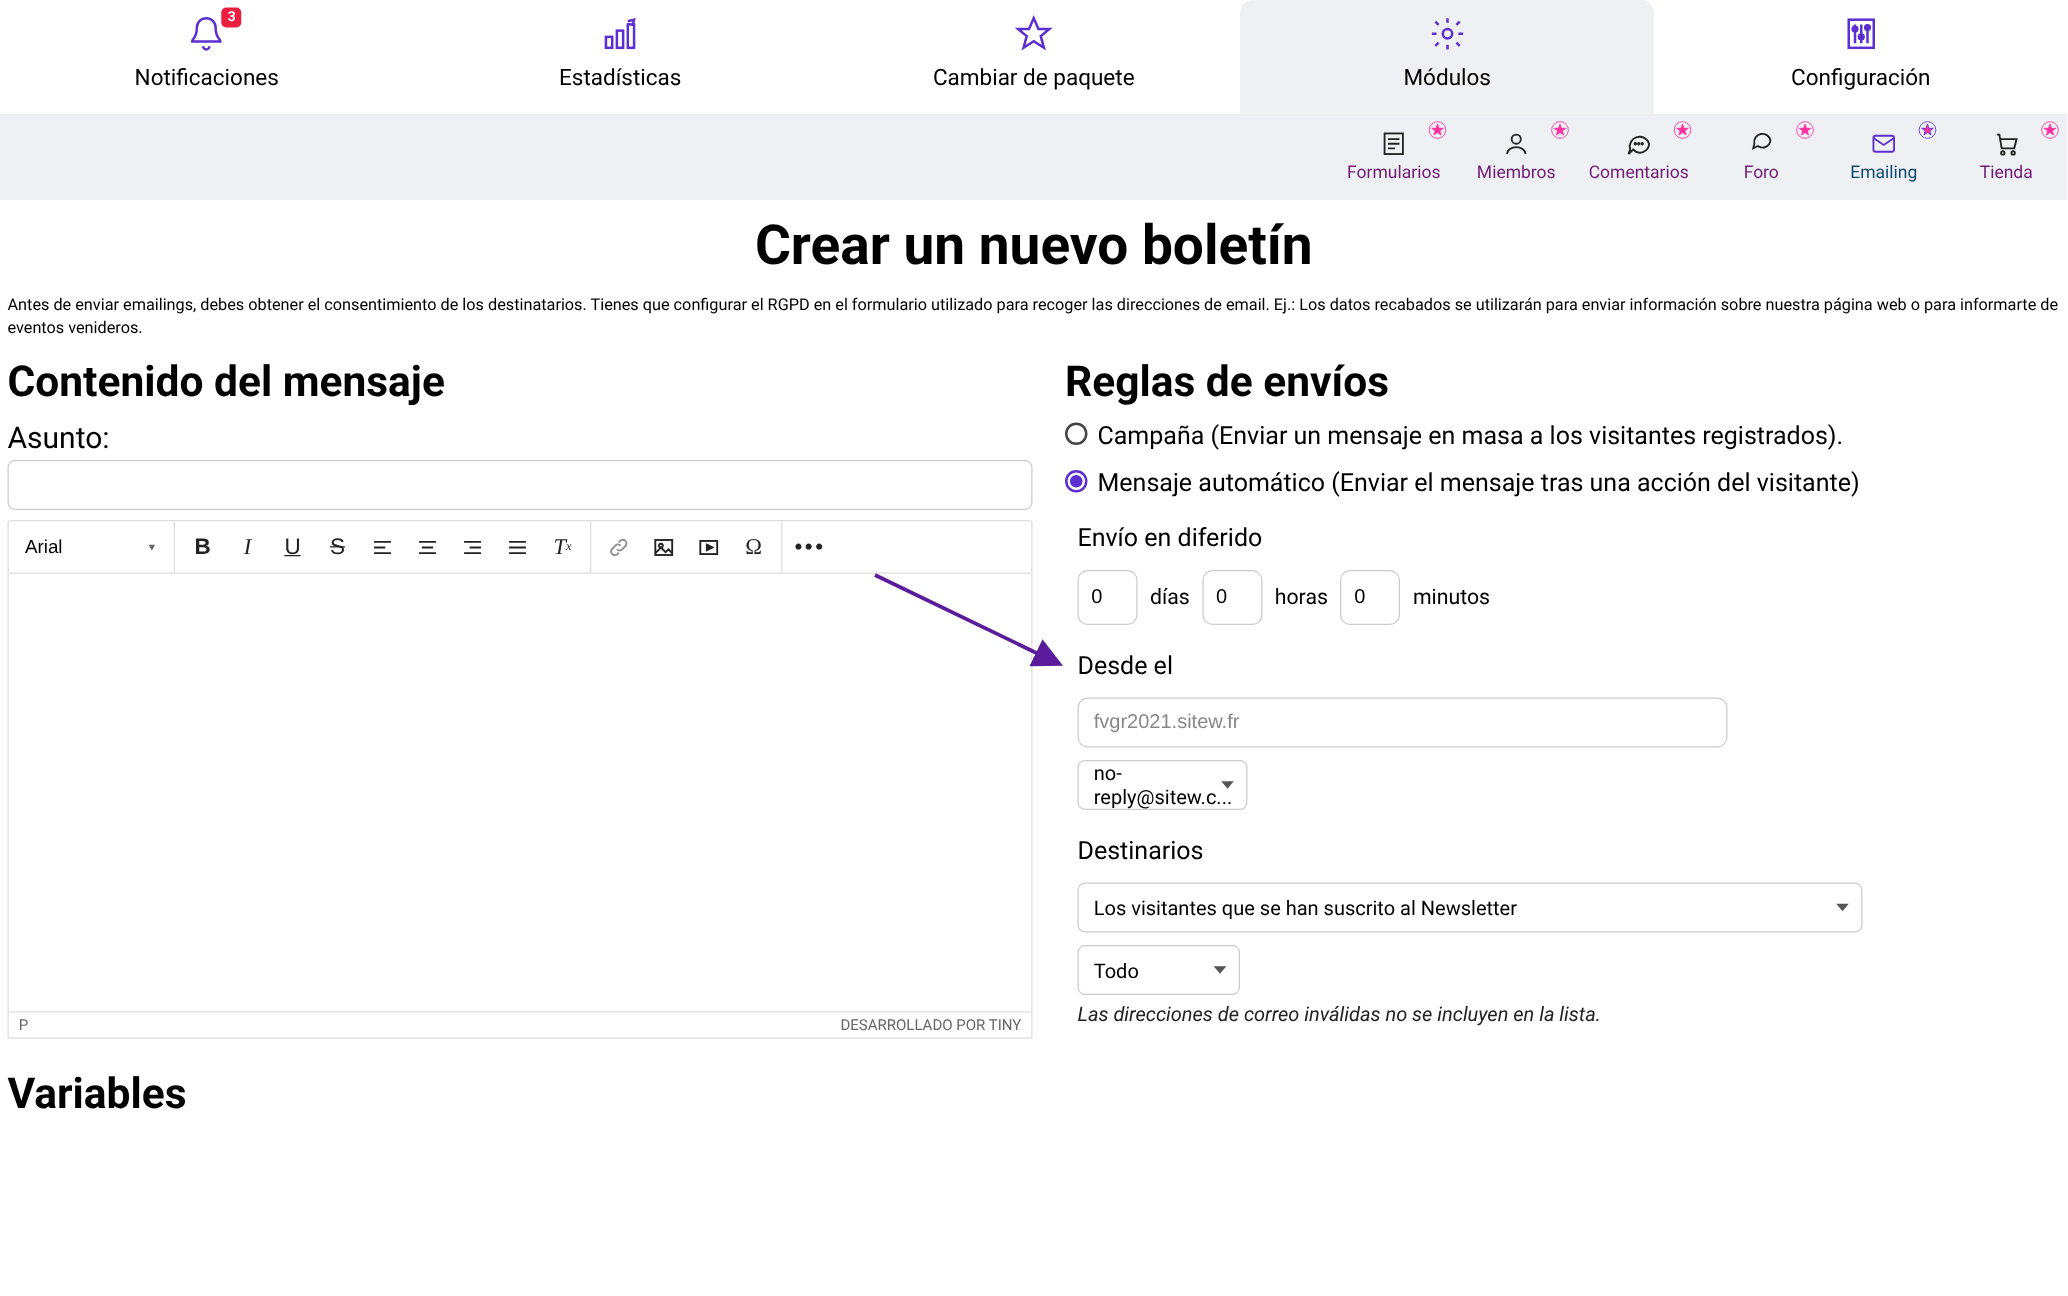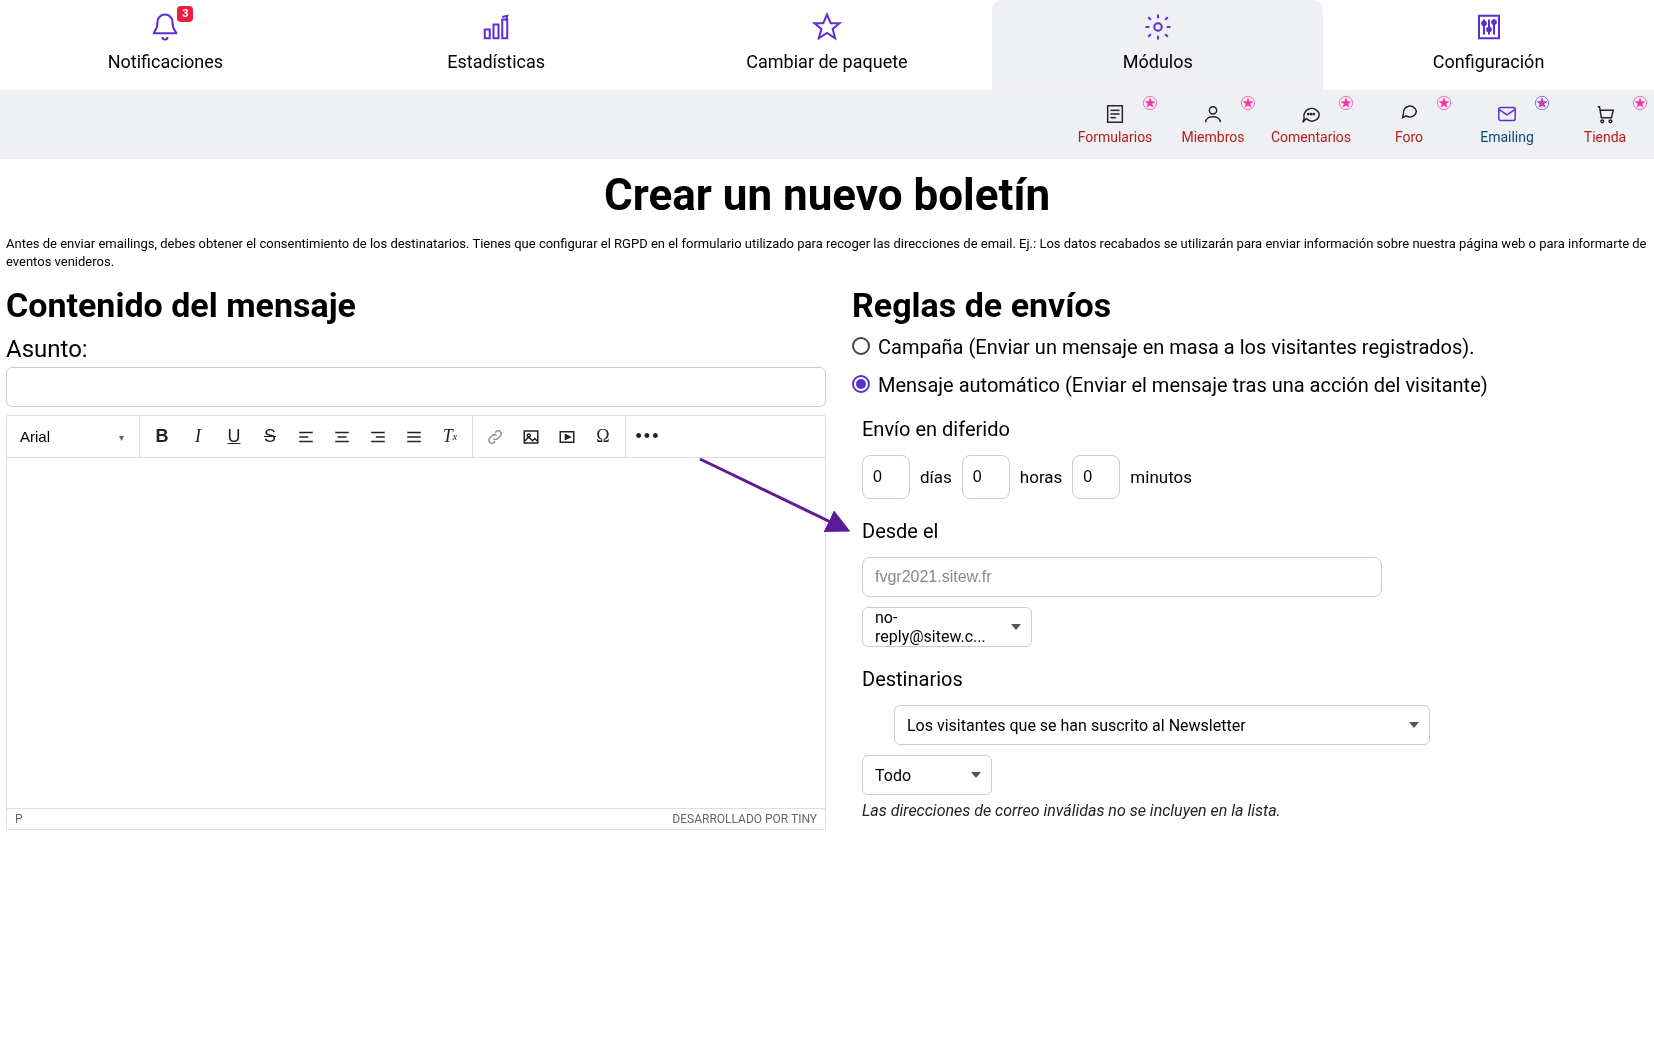--- a/index.html
+++ b/index.html
@@ -56,21 +56,21 @@
     display: flex;
     justify-content: flex-end;
     padding: 6px 0 10px 0;
   }
   .sub-tab {
     width: 98px;
     text-align: center;
     font-size: 14px;
     cursor: pointer;
     position: relative;
-    color: #b91c1c;
+    color: #701a75;
     padding: 4px 2px;
   }
   .sub-tab.active { color: #0c4a6e; }
   .sub-tab.active svg { stroke: #5b2fd0; }
   .sub-tab .pink-star {
     position: absolute;
     top: -2px;
     right: 6px;
     width: 16px;
     height: 16px;
@@ -231,21 +231,21 @@
     border: 1px solid #ccc;
     border-radius: 6px;
     padding: 0 32px 0 12px;
     font-size: 16px;
     background: #fff;
     position: relative;
     display: inline-flex;
     align-items: center;
     cursor: pointer;
   }
-  .select-box.full { width: 536px; margin-left: 32px; }
+  .select-box.full { width: 628px; }
   .select-box .tri {
     position: absolute;
     right: 10px;
     top: 50%;
     transform: translateY(-50%);
     width: 0; height: 0;
     border-left: 5px solid transparent;
     border-right: 5px solid transparent;
     border-top: 6px solid #555;
   }
@@ -464,20 +464,21 @@
           <div class="tb-split"></div>
           <span class="tb-btn" style="font-family:Arial;letter-spacing:2px;">•••</span>
         </div>
         <div class="editor-body"></div>
         <div class="editor-status">
           <span>P</span>
           <span>DESARROLLADO POR TINY</span>
         </div>
       </div>
 
+      <h2 class="section" style="margin-top:24px;">Variables</h2>
     </div>
 
     <div class="col-right">
       <h2 class="section">Reglas de envíos</h2>
 
       <div class="radio-row">
         <span class="radio-outer">
             <span class="radio-inner"></span>
           </span>
         <span>Campaña (Enviar un mensaje en masa a los visitantes registrados).</span>
@@ -497,21 +498,21 @@
           <span>días</span>
           <input class="num-input" value="0" style="">
           <span>horas</span>
           <input class="num-input" value="0" style="">
           <span>minutos</span>
         </div>
 
         <div class="sub-heading">Desde el</div>
         <input class="text-input" value="fvgr2021.sitew.fr" style="">
         <div style="height:10px;"></div>
-        <div class="select-box" style="width:170px;">
+        <div class="select-box" style="width:136px;">
           <span>no-reply@sitew.c...</span>
           <span class="tri"></span>
         </div>
 
         <div class="sub-heading">Destinarios</div>
         <div class="select-box full">
           <span>Los visitantes que se han suscrito al Newsletter</span>
           <span class="tri"></span>
         </div>
         <div style="height:10px;"></div>

